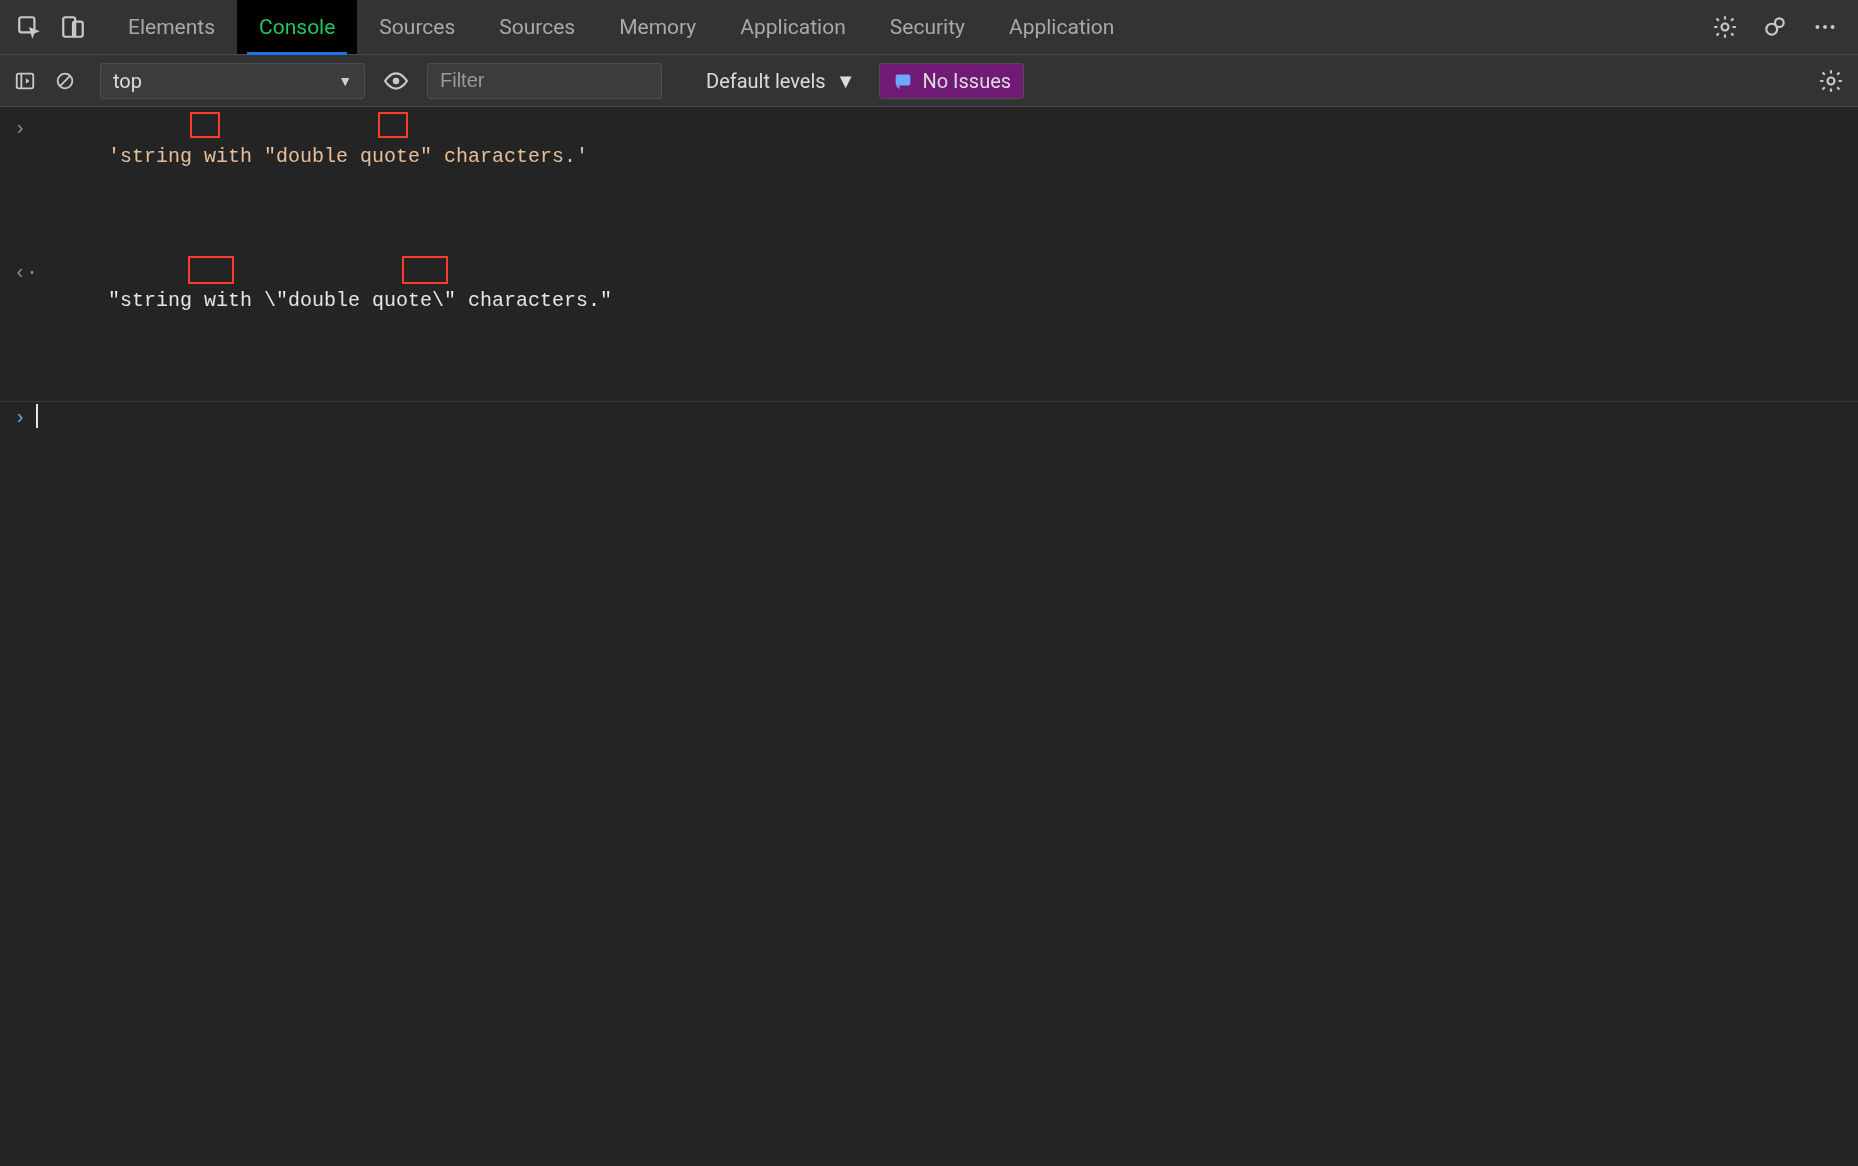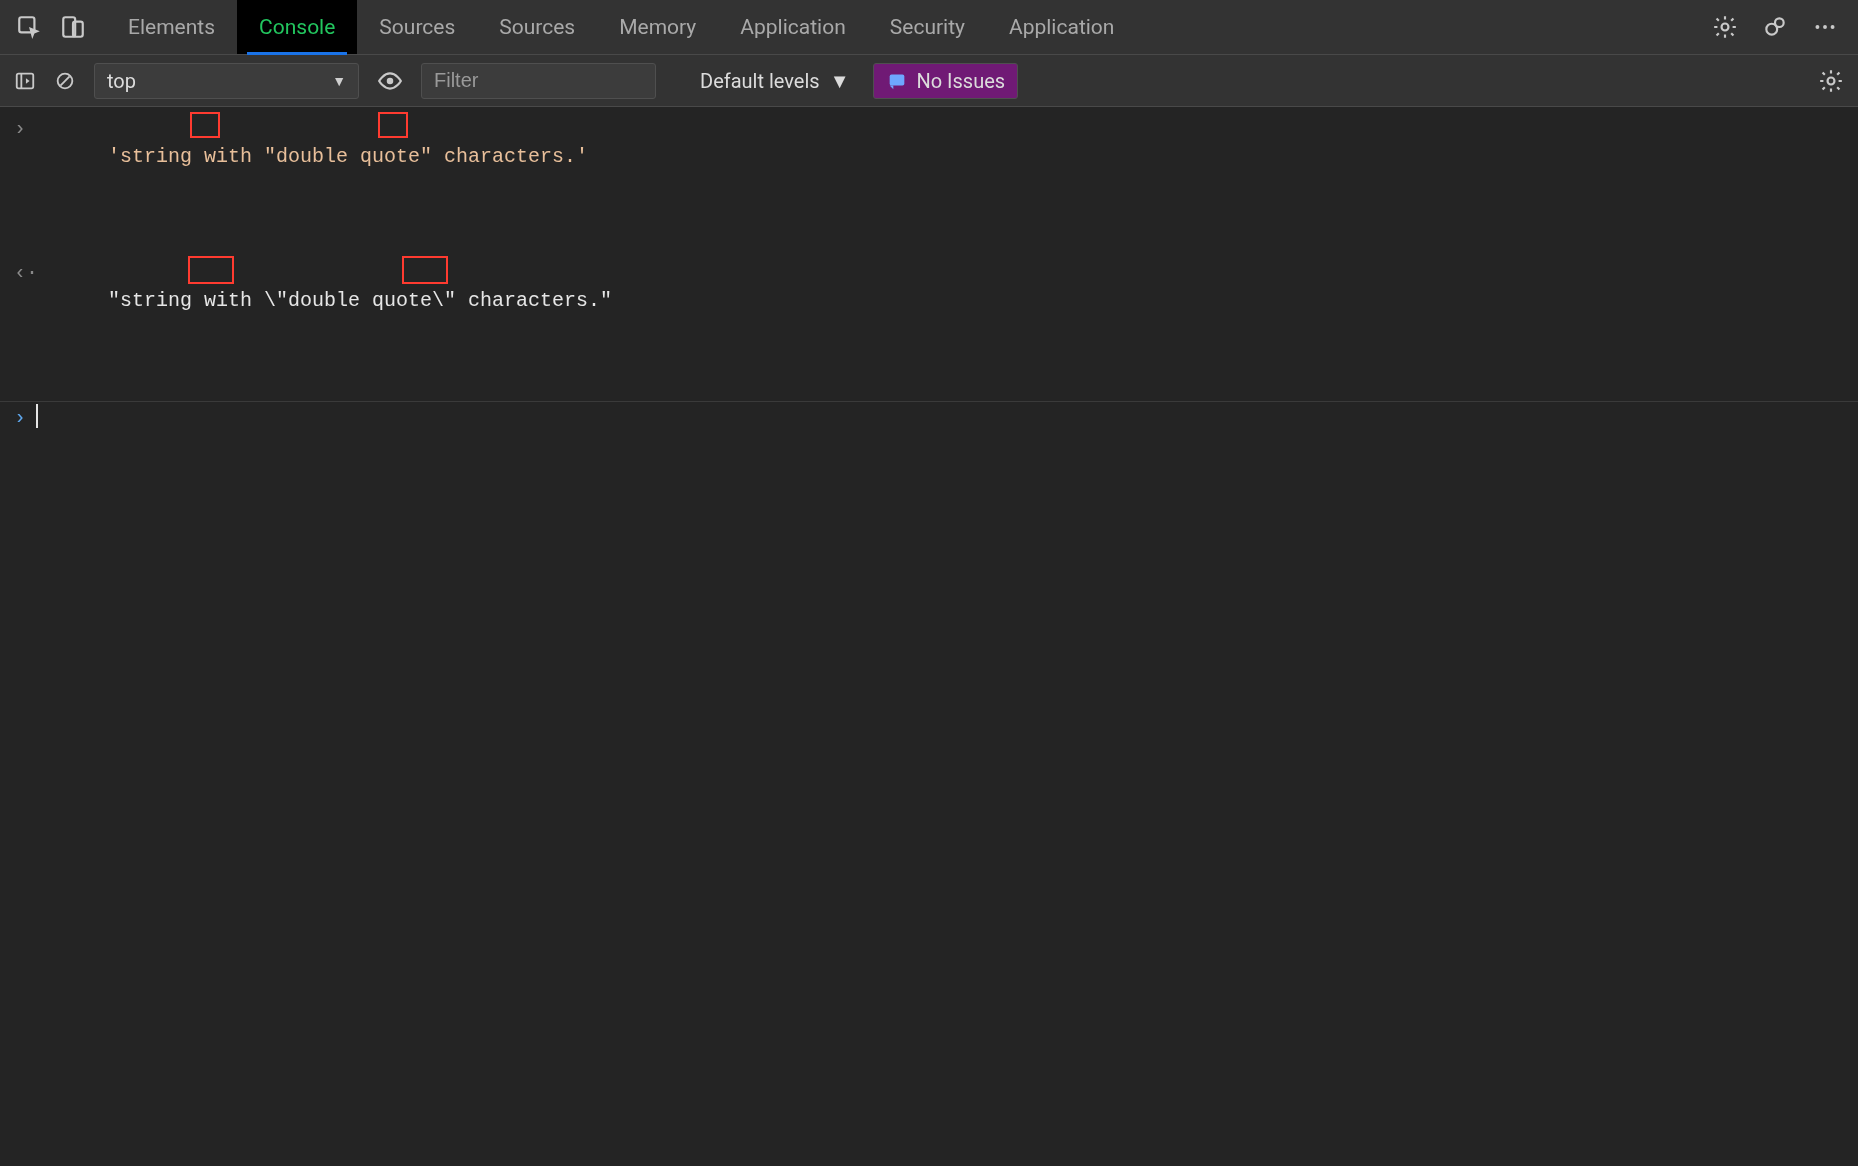--- a/index.html
+++ b/index.html
@@ -85,20 +85,21 @@
     justify-content: space-between;
     background: #3c3c3c;
     border: 1px solid #4f4f4f;
     border-radius: 3px;
     height: 36px;
     width: 265px;
     padding: 0 12px;
     font-size: 20px;
     color: #dcdcdc;
     cursor: pointer;
+    margin-left: 6px;
   }
   .context-select .dropdown-caret {
     font-size: 14px;
     color: #cfcfcf;
   }
   .filter-input {
     background: #3c3c3c;
     border: 1px solid #4f4f4f;
     border-radius: 3px;
     height: 36px;

